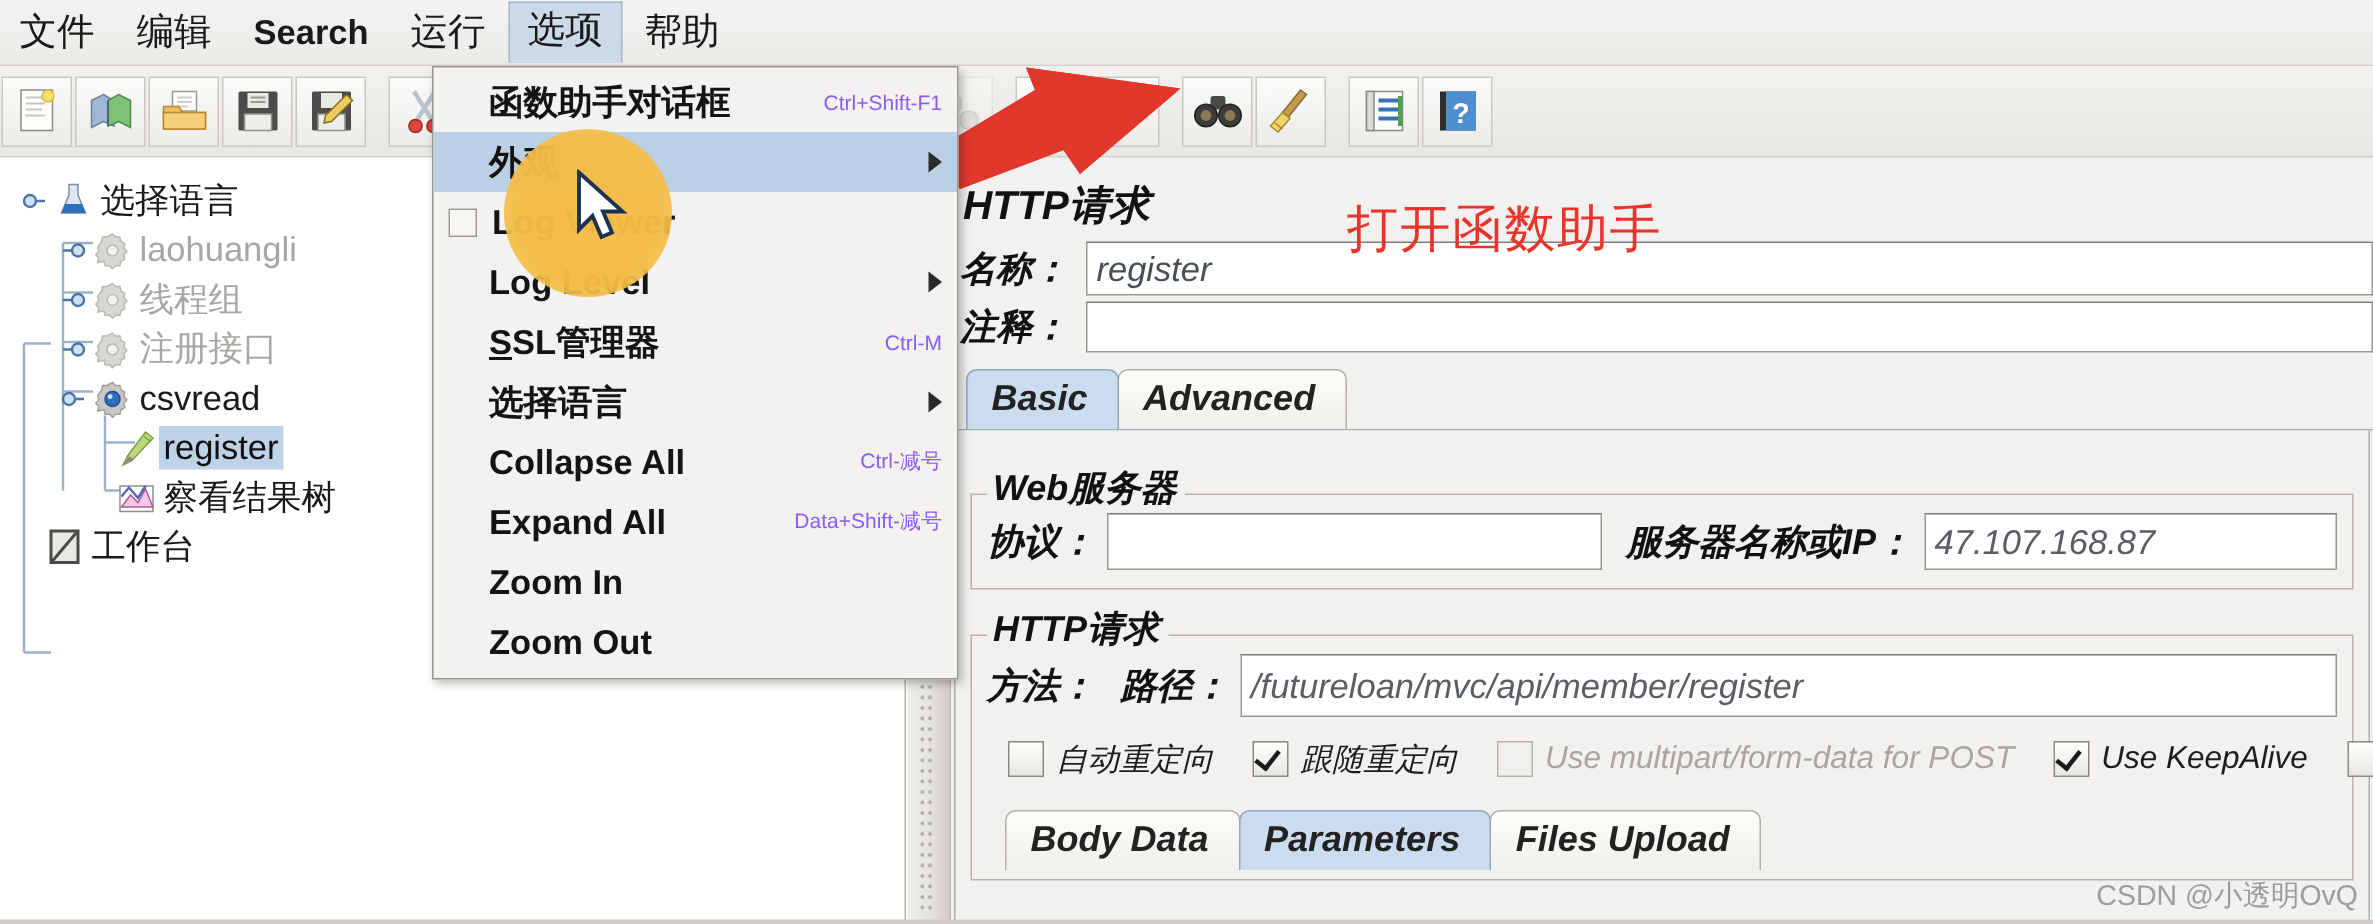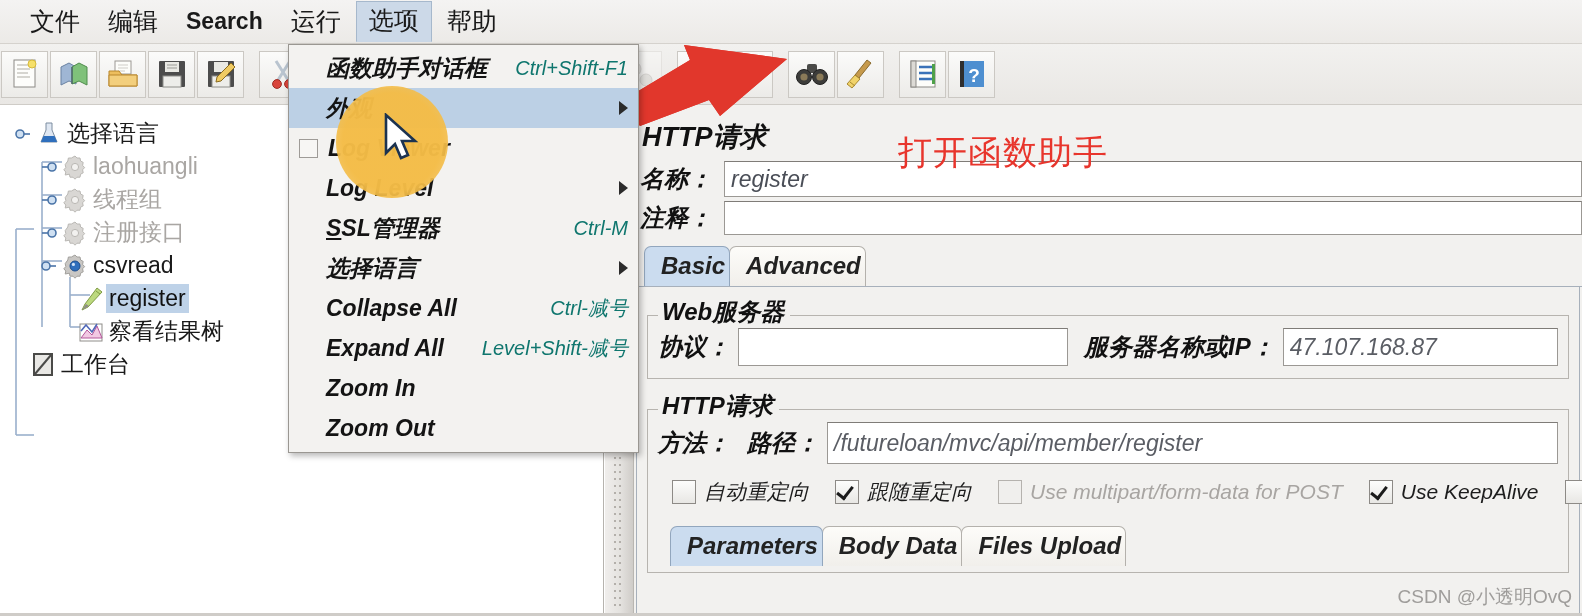--- a/index.html
+++ b/index.html
@@ -18,21 +18,21 @@
     background: #f0efee;
   }
 
   
   .menubar {
     position: absolute; left: 0; top: 0;
     width: 1582px; height: 44px;
     background: linear-gradient(#f4f3f2, #eceae7);
     border-bottom: 1px solid #d5d2cd;
     display: flex; align-items: center;
-    padding-left: 17px;
+    padding-left: 0;
     box-sizing: border-box;
   }
   .menu-item {
     font-size: 25px;
     color: #1a1a1a;
     padding: 5px 13px 7px 13px;
     margin-right: 2px;
     line-height: 28px;
     letter-spacing: 0px;
     cursor: default;
@@ -157,21 +157,21 @@
     display: flex; align-items: flex-end;
     padding-left: 10px;
     margin-top: 9px;
     height: 40px;
     border-bottom: 1px solid #a7b0bb;
     position: relative;
   }
   .tab {
     font-size: 24px; font-weight: bold;
     color: #222;
-    padding: 6px 4px 7px 16px;
+    padding: 6px 20px 7px 16px;
     border: 1px solid #b4b1ac;
     border-bottom: none;
     background: linear-gradient(#fdfcf9, #f1efeb);
     border-radius: 7px 7px 0 0;
     margin-right: -1px;
     position: relative;
     line-height: 26px;
     cursor: default;
   }
   .tab.active {
@@ -254,38 +254,37 @@
   
   .dropdown {
     position: absolute; left: 288px; top: 44px;
     width: 351px;
     background: #f3f2f0;
     border: 1px solid #9a9792;
     box-shadow: 2px 3px 6px rgba(0,0,0,.28);
     z-index: 60;
     padding: 3px 0 4px 0;
     box-sizing: border-box;
-    font-style: italic;
   }
   .mrow {
     display: flex; align-items: center;
     height: 40px;
     padding: 0 10px 0 10px;
     font-size: 23px;
     color: #141414;
     position: relative;
     cursor: default;
   }
   .mrow.hl { background: #bcd0e5; }
   .mrow .mlbl { font-weight: bold; white-space: nowrap; }
   .mrow .mlbl.cjk { font-weight: bold; }
   .mrow .mkey {
     margin-left: auto;
-    font-size: 20px;
-    color: #0f766e;
+    font-size: 14px;
+    color: #8b5cf6;
     font-weight: normal;
     padding-left: 14px;
     white-space: nowrap;
   }
   .mrow .submenu-arrow {
     margin-left: auto;
     width: 0; height: 0;
     border-top: 7px solid transparent;
     border-bottom: 7px solid transparent;
     border-left: 9px solid #2b2b2b;
@@ -656,21 +655,21 @@
       <div class="txtinput"></div>
     </div>
 
     <div class="tabstrip">
       <div class="tab active">Basic</div>
       <div class="tab">Advanced</div>
     </div>
 
     <div class="tabbody">
 
-      <div class="groupbox" style="margin-top:22px;">
+      <div class="groupbox" style="margin-top:36px;">
         <div class="gtitle">Web服务器</div>
         <div class="grow">
           <div class="glabel">协议：</div>
           <div class="txtinput" style="width:330px;flex:0 0 330px;height:38px;"></div>
           <div class="glabel" style="margin-left:16px;">服务器名称或IP：</div>
           <div class="txtinput" style="height:38px;color:#5a5d64;">47.107.168.87</div>
         </div>
       </div>
 
       <div class="groupbox" style="margin-top:30px;padding-bottom:6px;">
@@ -699,22 +698,22 @@
             <div class="chkbox on"></div>
             <div class="ctext">Use KeepAlive</div>
           </div>
           <div class="chk">
             <div class="chkbox"></div>
 
           </div>
         </div>
 
         <div class="subtabstrip">
+          <div class="tab">Body Data</div>
           <div class="tab active">Parameters</div>
-          <div class="tab">Body Data</div>
           <div class="tab">Files Upload</div>
         </div>
       </div>
 
     </div>
   </div>
 
   <div class="dropdown">
 
     <div class="mrow">
@@ -754,21 +753,21 @@
 
     <div class="mrow">
       <div class="mindent"></div>
       <div class="mlbl">Collapse All</div>
       <div class="mkey">Ctrl-减号</div>
     </div>
 
     <div class="mrow">
       <div class="mindent"></div>
       <div class="mlbl">Expand All</div>
-      <div class="mkey">Level+Shift-减号</div>
+      <div class="mkey">Data+Shift-减号</div>
     </div>
 
     <div class="mrow">
       <div class="mindent"></div>
       <div class="mlbl">Zoom In</div>
     </div>
 
     <div class="mrow">
       <div class="mindent"></div>
       <div class="mlbl">Zoom Out</div>

